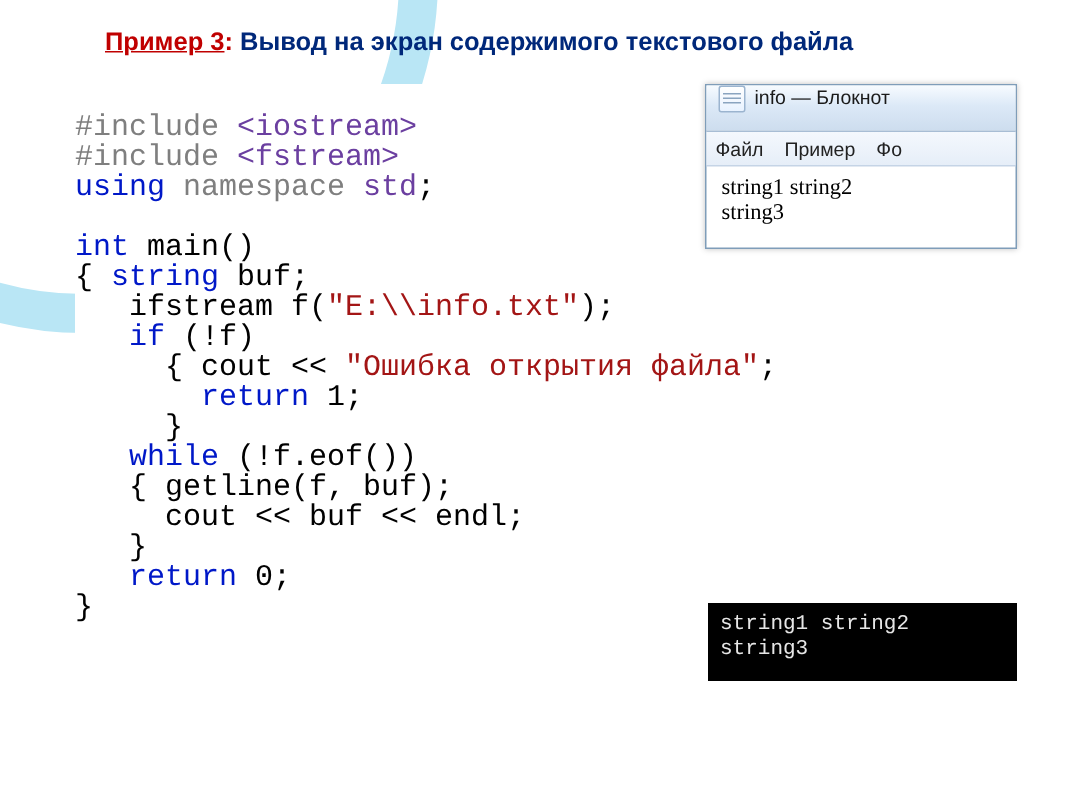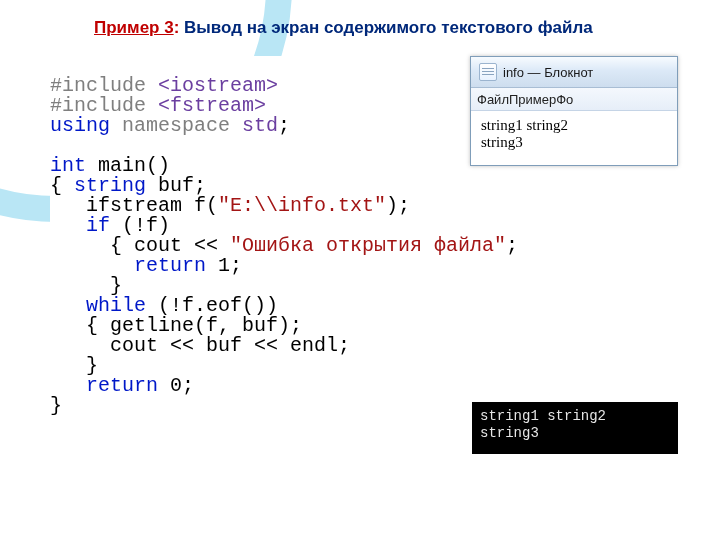--- a/index.html
+++ b/index.html
@@ -17,21 +17,20 @@
     width:420px;height:420px;
     border:26px solid #b9e6f5;
     border-radius:50%;
   }
   .title{
     position:absolute;
     left:70px;top:18px;
     font-size:17px;
     font-weight:bold;
     color:#00287a;
-    margin-left:24px;
   }
   .title-red{
     color:#c00000;
     text-decoration:underline;
   }
   .title-sep{ color:#c00000; }
   
   .code{
     position:absolute;
     left:50px;top:56px;
@@ -56,37 +55,37 @@
     border:1px solid #7f9db9;
     box-shadow:0 0 4px rgba(0,0,0,.25);
     font-family:"Segoe UI",Tahoma,sans-serif;
     font-size:13px;
     background:#fff;
   }
   .np-titlebar{
     height:30px;
     background:linear-gradient(#f7fbff,#dce9f7 45%,#cdddee);
     border-bottom:1px solid #a8bdd4;
-    display:flex;align-items:center;
+    display:flex;
     padding:0 8px;
     color:#1a1a1a;
   }
   .np-icon{
     width:16px;height:16px;margin-right:6px;
     background:linear-gradient(#fff,#e8f2ff);
     border:1px solid #9bb4cf;border-radius:2px;
     position:relative;
   }
   .np-icon::after{content:"";position:absolute;left:2px;right:2px;top:4px;border-top:1px solid #8aa4c0;box-shadow:0 3px 0 #8aa4c0,0 6px 0 #8aa4c0}
   .np-menu{
     height:22px;
     background:linear-gradient(#f4f8fd,#e6eef8);
     border-bottom:1px solid #c5d4e6;
     display:flex;align-items:center;
-    padding:0 6px;
+    padding:0 6px;gap:14px;
     color:#222;
   }
   .np-body{
     padding:6px 10px 10px 10px;
     font-family:"Times New Roman",serif;
     font-size:15px;
     line-height:17px;
     min-height:38px;
   }
 

